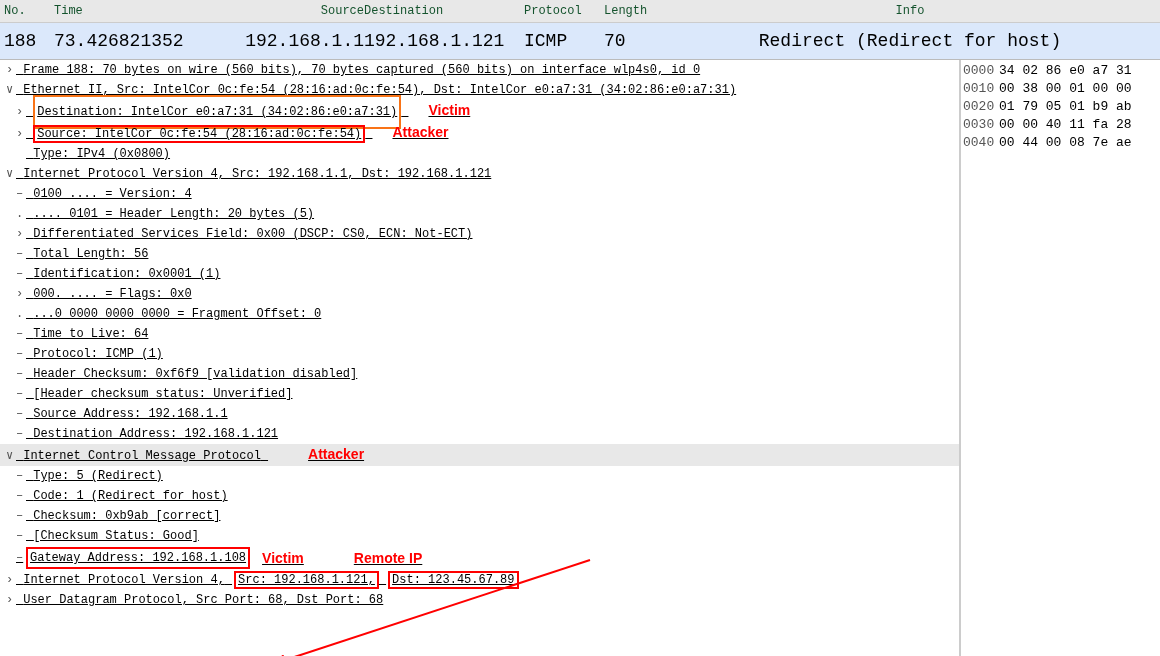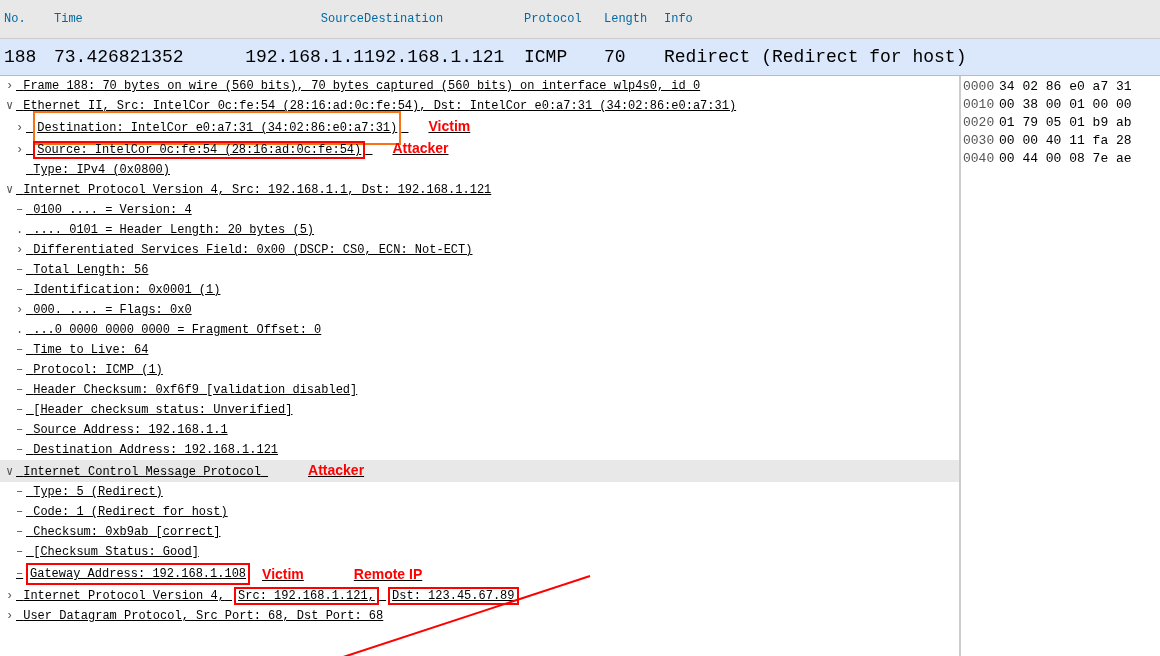--- a/index.html
+++ b/index.html
@@ -11,34 +11,34 @@
       width: 1160px;
       height: 656px;
       overflow: hidden;
     }
 
     
     .packet-header {
       display: flex;
       background: #e8e8e8;
       border-bottom: 1px solid #ccc;
-      padding: 12px 4px;
+      padding: 4px 4px;
       font-size: 12px;
-      color: #0369a1;
+      color: #14532d;
     }
     .packet-header span {
       display: inline-block;
     }
     .col-no { width: 50px; }
     .col-time { width: 130px; }
     .col-src { width: 180px; text-align: right; }
     .col-dst { width: 160px; }
     .col-proto { width: 80px; }
     .col-len { width: 60px; }
-    .col-info { flex: 1; }
+    .col-info { flex: 1; text-align: center; }
 
     .packet-row {
       display: flex;
       background: #dbe8fb;
       padding: 8px 4px;
       border-bottom: 1px solid #bbb;
       font-size: 18px;
     }
 
     

